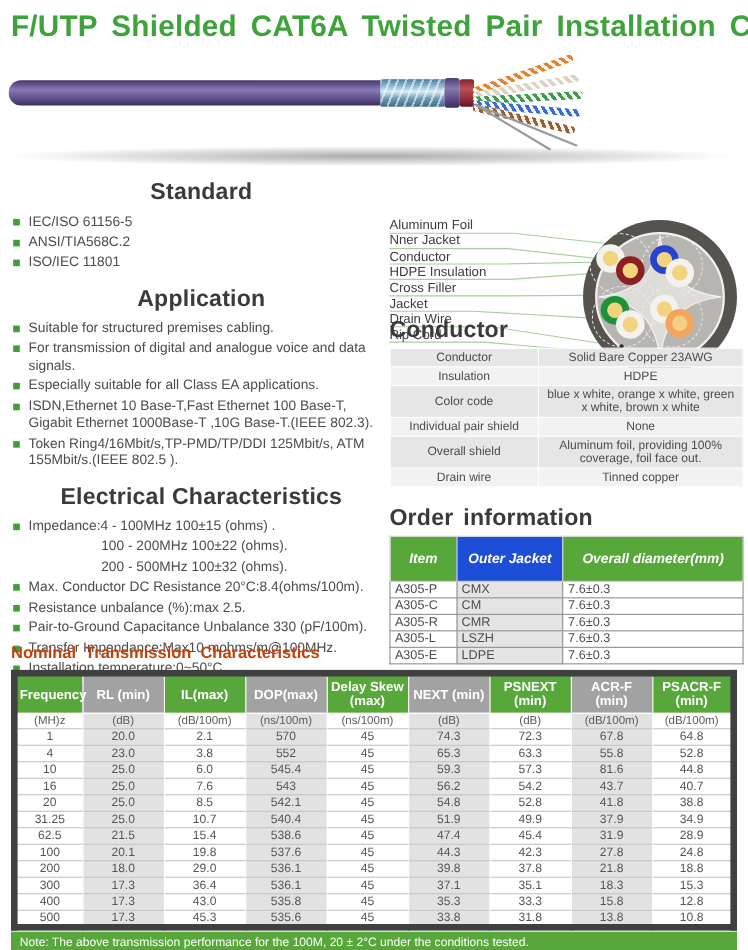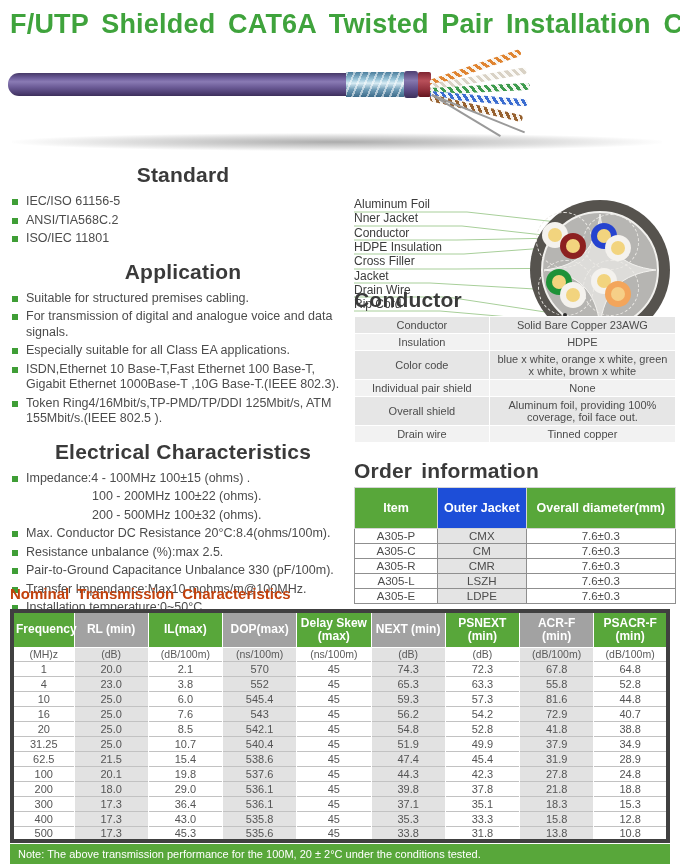--- a/index.html
+++ b/index.html
@@ -105,32 +105,32 @@
     text-align: center; vertical-align: middle; padding: 2px 5px; line-height: 12px; }
   .conductor-table td.clabel { width: 42%; }
   .conductor-table tr:nth-child(odd)  td { background: #e6e6e6; }
   .conductor-table tr:nth-child(even) td { background: #f2f2f2; }
 
   
   .order-heading { position: absolute; left: 2px; top: 297px; word-spacing: 3px; }
   .order-table { position: absolute; left: 2px; top: 325px; width: 322px;
     border-collapse: collapse; border: 1px solid #8f8f8f; }
   .order-table th { color: #ffffff; font-size: 12.5px; font-weight: 700; height: 41px;
-    border: 1px solid #d5d5d5; }
+    border: 1px solid #d5d5d5; font-style: italic; }
   .order-table th.hg { background: #58a73a; }
   .order-table th.ha { background: #1d4ed8; }
-  .order-table td { font-size: 11.5px; color: #4c4c4c; text-align: center; height: 15px;
-    border: 1px solid #8f8f8f; padding: 1px 16px; }
+  .order-table td { font-size: 11.5px; color: #4c4c4c; text-align: left; height: 15px;
+    border: 1px solid #8f8f8f; padding: 1px 4px; }
   .order-table td:nth-child(1), .order-table td:nth-child(3) { background: #ffffff; }
   .order-table td:nth-child(2) { background: #e4e4e4; }
 
   
   .trans-block { position: absolute; left: 10px; top: 585px; width: 660px; }
   .trans-heading { font-size: 15px; font-weight: 700; color: #c2410c; word-spacing: 4px; margin-bottom: 7px; }
-  .trans-table { width: 660px; border-collapse: collapse; table-layout: fixed; border: 4px solid #404040; }
+  .trans-table { width: 660px; border-collapse: collapse; table-layout: fixed; border: 6px solid #404040; }
   .trans-table col.c0 { width: 62px; }
   .trans-table th { color: #ffffff; font-size: 12px; font-weight: 700; line-height: 13px;
     height: 36px; vertical-align: middle; border: 1.5px solid #ffffff; padding: 2px; }
   .trans-table th.hg { background: #58a73a; }
   .trans-table th.ha { background: #a2a2a2; }
   .trans-table td { font-size: 11px; color: #555555; text-align: center; height: 15px;
     padding: 0 2px; border-top: 1px solid #c2c2c2; border-left: 1.5px solid #ffffff; border-right: 1.5px solid #ffffff; }
   .trans-table td.s { background: #e2e2e2; }
   .trans-table tr.units td { font-size: 10.5px; height: 14px; color: #5a5a5a; }
   .trans-note { width: 660px; background: #58a73a; color: #ffffff; font-size: 11px;
@@ -441,21 +441,21 @@
           <td class="">44.8</td>
         </tr>
         <tr>
           <td class="">16</td>
           <td class="s">25.0</td>
           <td class="">7.6</td>
           <td class="s">543</td>
           <td class="">45</td>
           <td class="s">56.2</td>
           <td class="">54.2</td>
-          <td class="s">72.9</td>
+          <td class="s">43.7</td>
           <td class="">40.7</td>
         </tr>
         <tr>
           <td class="">20</td>
           <td class="s">25.0</td>
           <td class="">8.5</td>
           <td class="s">542.1</td>
           <td class="">45</td>
           <td class="s">54.8</td>
           <td class="">52.8</td>

